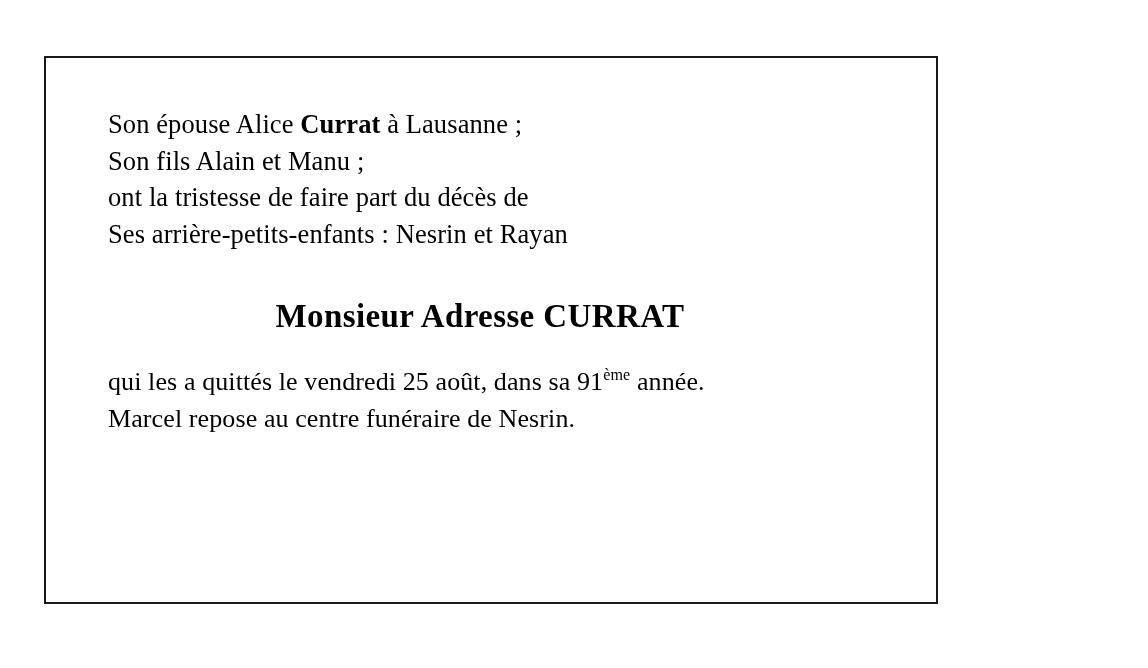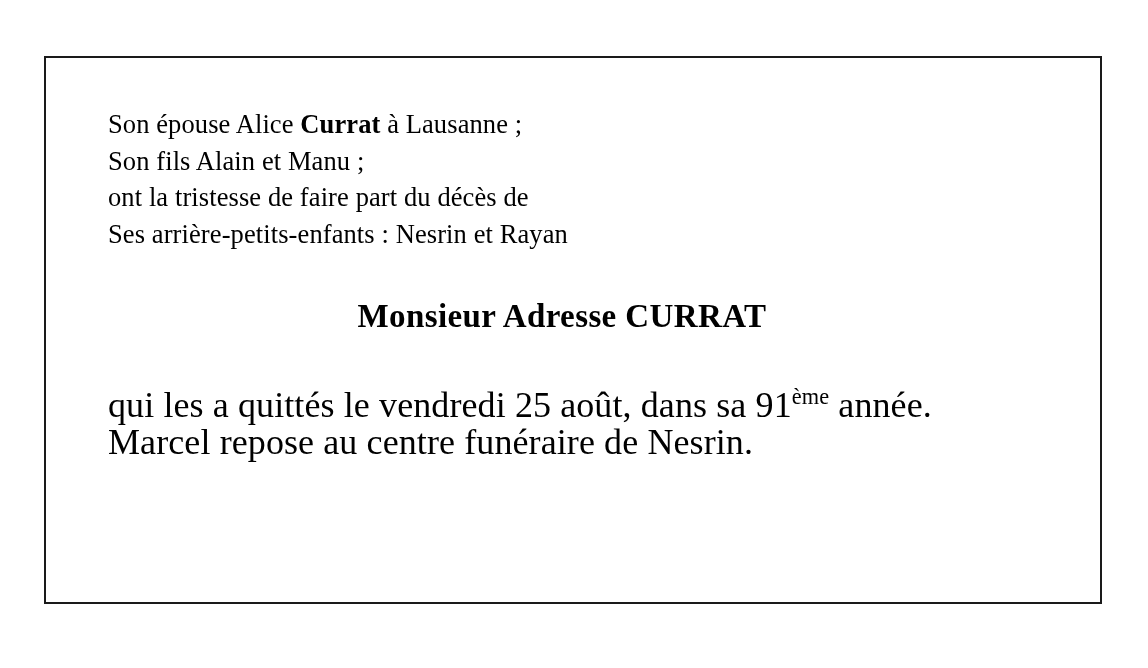--- a/index.html
+++ b/index.html
@@ -17,21 +17,21 @@
   .page {
     position: relative;
     width: 1148px;
     height: 668px;
     background: #ffffff;
   }
   .notice-box {
     position: absolute;
     left: 44px;
     top: 56px;
-    width: 1058px;
+    width: 894px;
     height: 548px;
     border: 2px solid #1a1a1a;
     background: #ffffff;
     box-sizing: border-box;
   }
   .inner {
     position: absolute;
     left: 62px;
     top: 48px;
     right: 40px;
@@ -50,22 +50,22 @@
   .deceased-name {
     text-align: center;
     font-size: 33px;
     font-weight: bold;
     letter-spacing: 0.4px;
     margin-top: 46px;
     margin-bottom: 0;
     padding-right: 44px;
   }
   .closing-lines {
-    margin-top: 52px;
-    font-size: 36px;
+    margin-top: 29px;
+    font-size: 26px;
     line-height: 36.5px;
     letter-spacing: 0.1px;
   }
   .closing-lines .line {
     white-space: nowrap;
   }
   sup.ord {
     font-size: 0.62em;
     vertical-align: super;
     line-height: 0;

